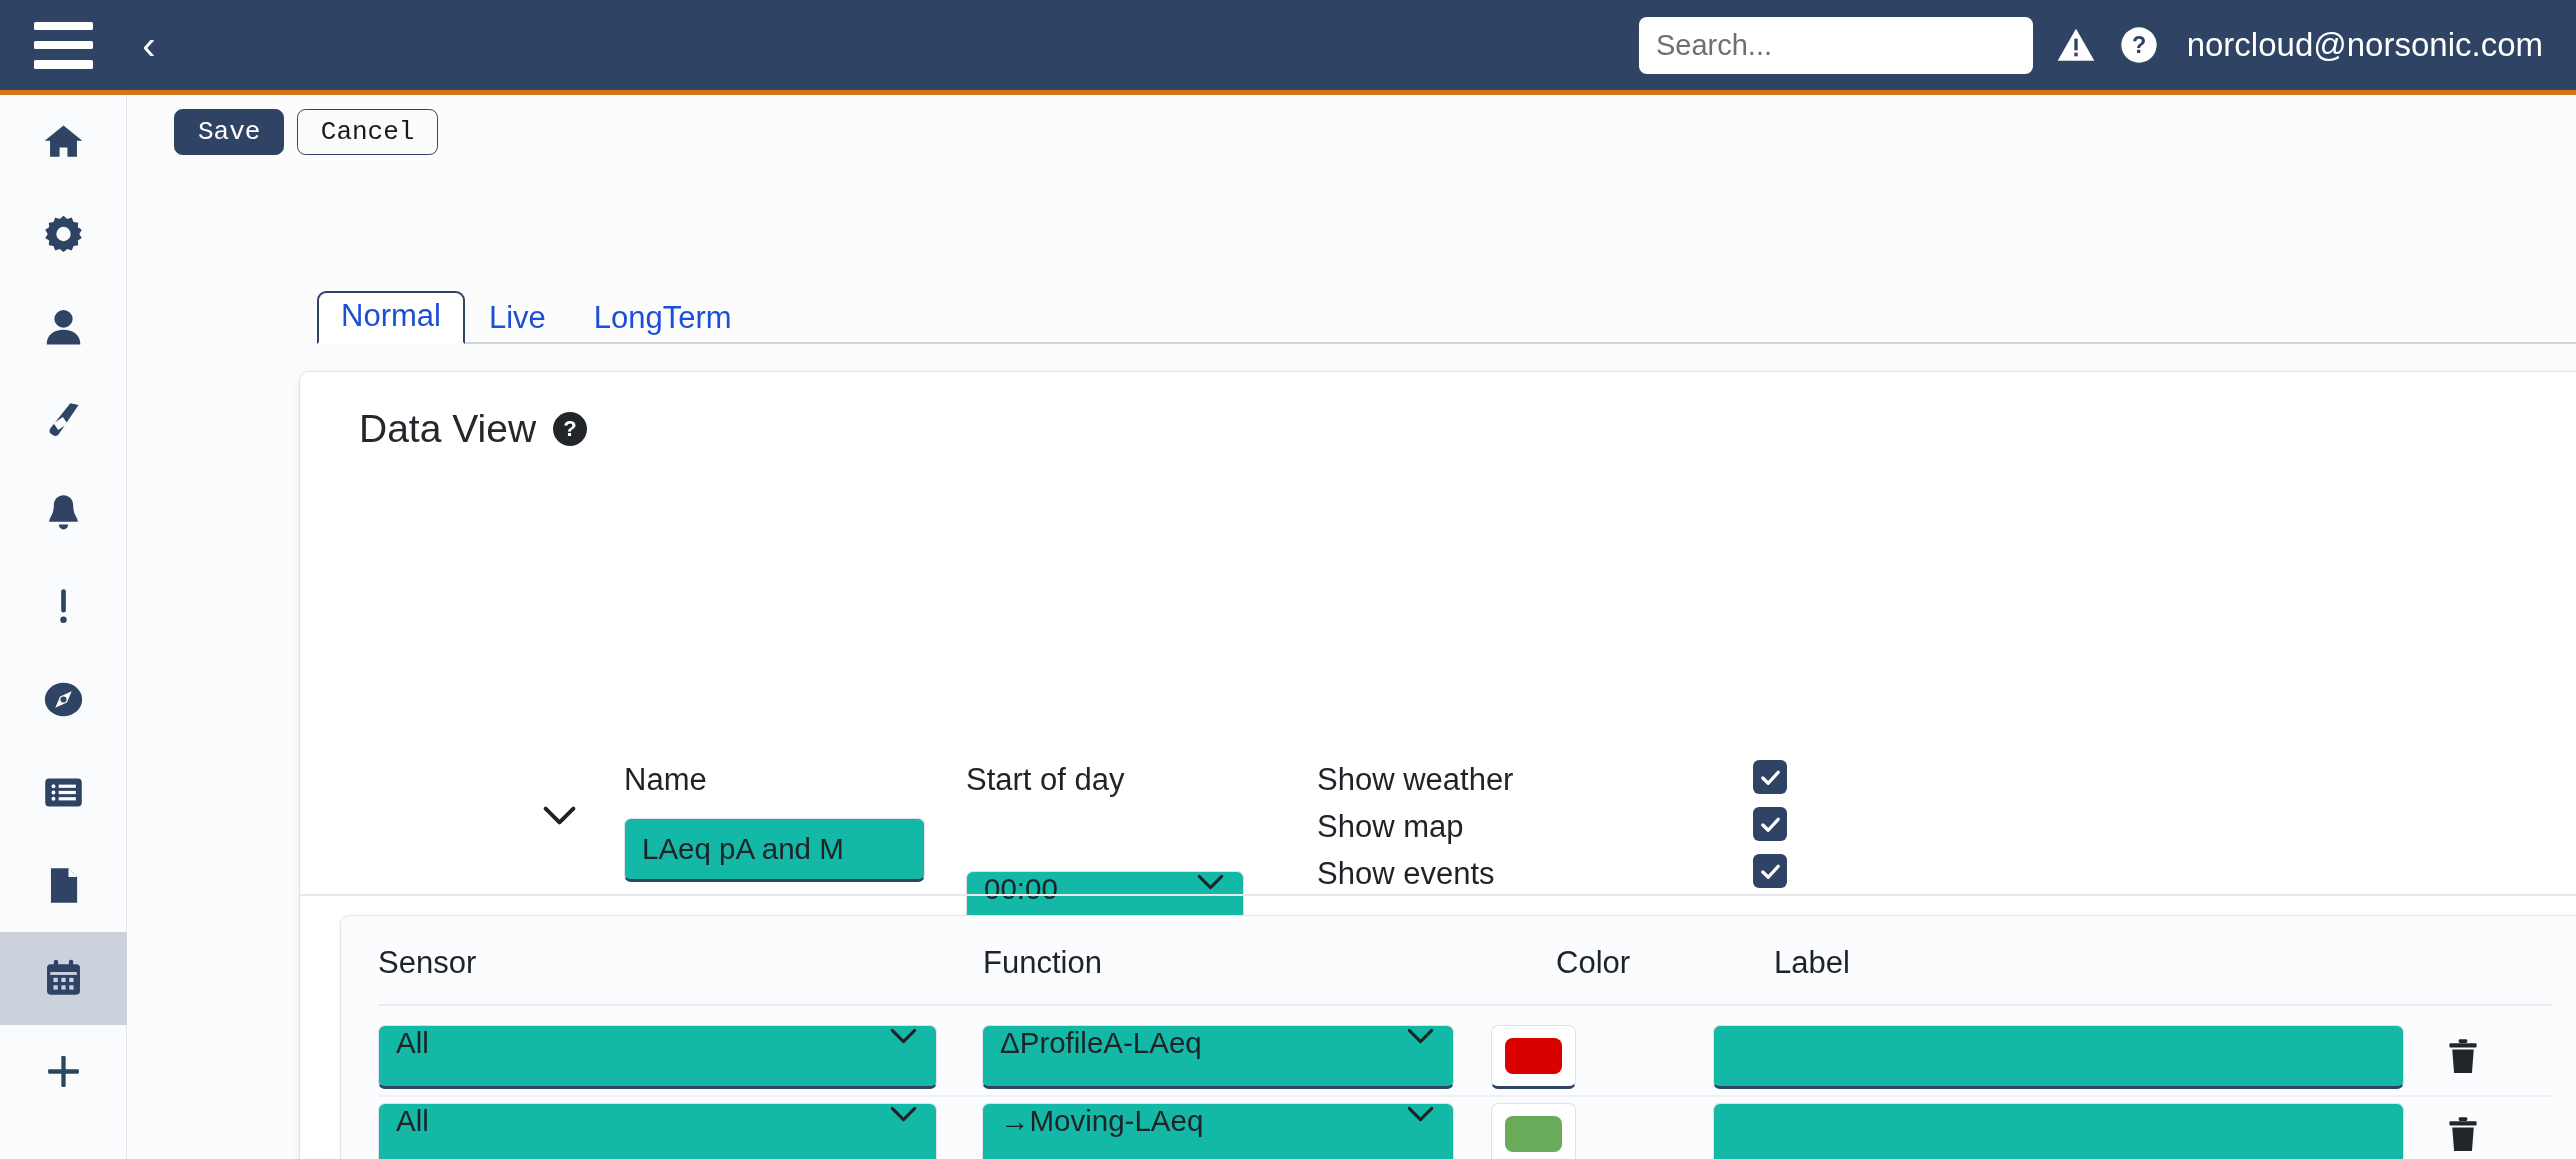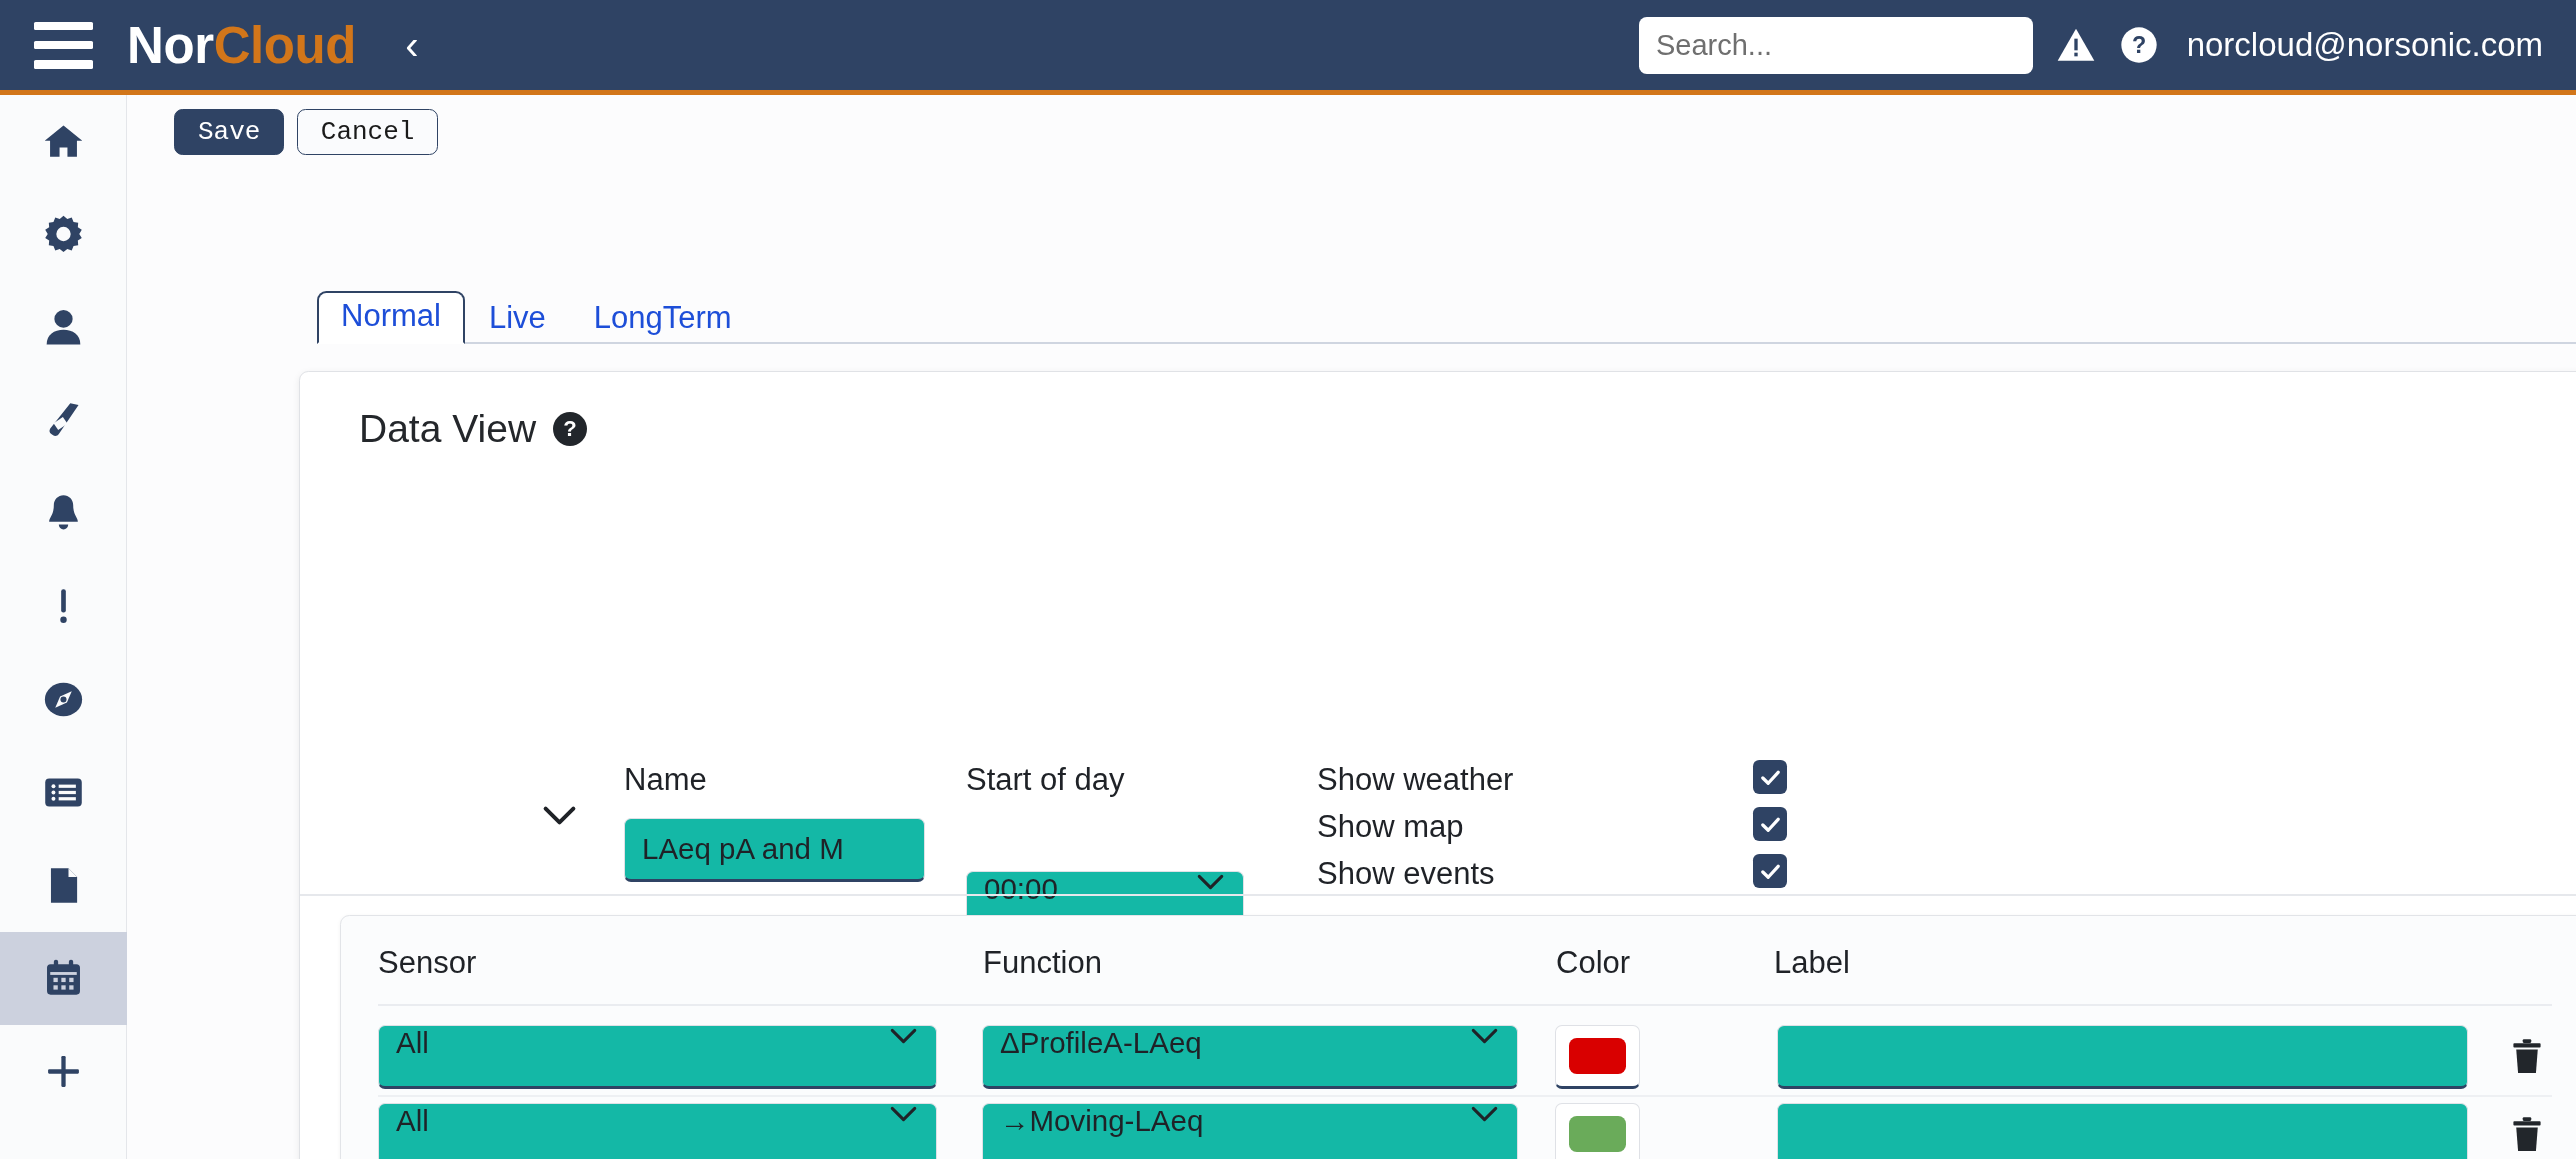--- a/index.html
+++ b/index.html
@@ -196,21 +196,21 @@
   .ch-label    { left: 1433px; }
 
   .inner-divider { position:absolute; top: 88px; left: 37px; width: 2174px; height: 2.3px; background:#eaecf0; }
 
   .srow { position:absolute; left: 37px; width: 2174px; height: 75px; display:flex; align-items:center; }
   .srow-0 { top: 103px; }
   .srow-1 { top: 181px; }
   .row-sep { position:absolute; left: 37px; top: 179px; width: 2174px; height: 1.6px; background:#eef0f3; }
 
   .cell-sensor   { width: 559px; }
-  .cell-function { width: 536px; margin-left: 45px; }
+  .cell-function { width: 472px; margin-left: 45px; }
   .cell-color    { width: 85px; margin-left: 37px; }
   .cell-label    { width: 691px; margin-left: 137px; }
   .cell-trash    { margin-left: 42px; cursor:pointer; display:flex; align-items:center; }
 
   .swatch-wrap {
     background:#ffffff; border:0.8px solid #dfe1e6; border-bottom: 3.9px solid #2f4364;
     border-radius: 7px; height: 64px; width: 85px;
     display:flex; align-items:center; justify-content:center; cursor:pointer;
   }
   .swatch { width: 57px; height: 36px; border-radius: 7.8px; }
@@ -221,23 +221,20 @@
 <body>
 
 <div class="topbar">
 
   <div class="hamburger">
     <span></span>
     <span></span>
     <span></span>
   </div>
 
-  <div class="brand">
-    <span class="nor">Nor</span><span class="cloud">Cloud</span>
-  </div>
 
   <div class="backchev">‹</div>
 
 
   <div class="topbar-right">
     <div class="searchbox">
       <input type="text" placeholder="Search..." style="">
 
     </div>
 

